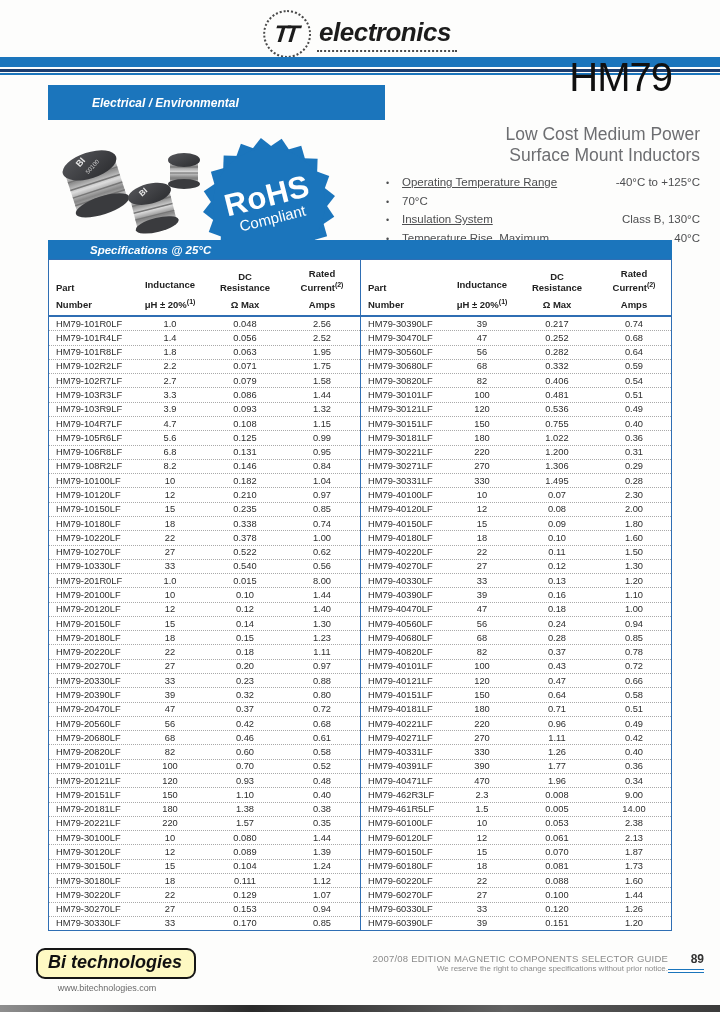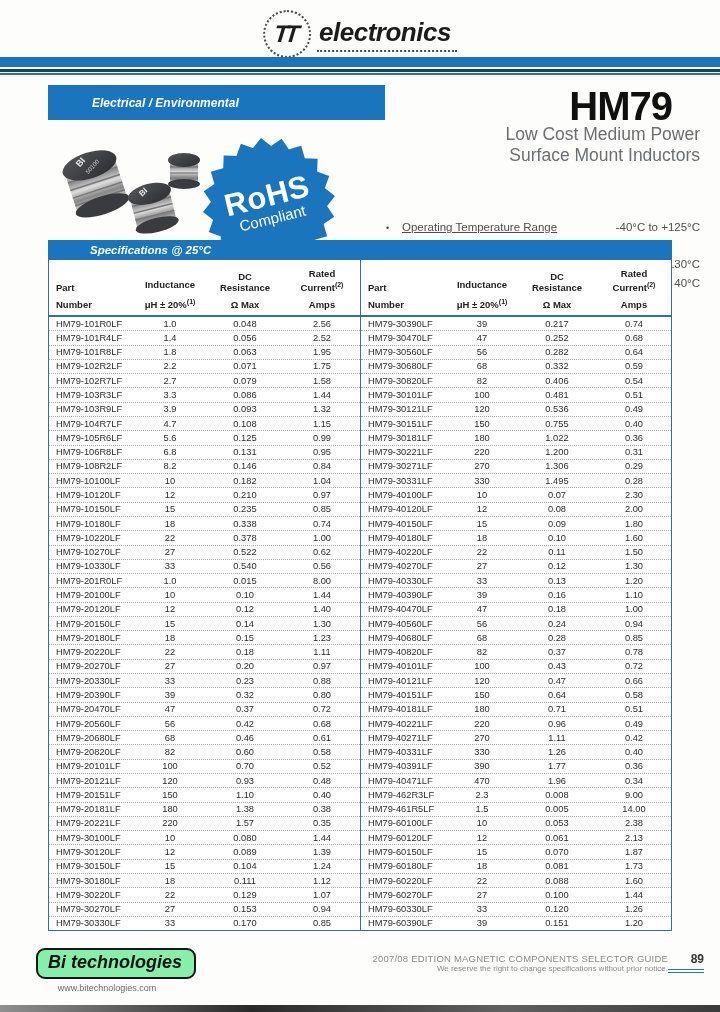--- a/index.html
+++ b/index.html
@@ -18,21 +18,21 @@
 
   
   .rule-a{position:absolute;left:0;top:57px;width:720px;height:10px;background:#1b75bc;}
   .rule-b{position:absolute;left:0;top:69px;width:720px;height:3px;background:#1d3d6e;}
   .rule-c{position:absolute;left:0;top:73px;width:720px;height:2px;background:#1b75bc;}
 
   
   .banner{position:absolute;left:48px;top:85px;width:337px;height:35px;background:#1b75bc;
           color:#fff;font-weight:bold;font-style:italic;font-size:12px;
           display:flex;align-items:center;padding-left:44px;box-sizing:border-box;}
-  .family{position:absolute;right:48px;top:84px;font-size:40px;font-weight:bold;
+  .family{position:absolute;right:48px;top:55px;font-size:40px;font-weight:normal;
           color:#101010;letter-spacing:-1px;margin-left:28px;}
 
   .subtitle{position:absolute;right:20px;top:124px;text-align:right;color:#6d6e71;
             font-size:17.5px;line-height:21px;margin-left:25px;}
 
   
   .photos{position:absolute;left:52px;top:133px;}
 
   
   .rohs{position:absolute;left:203px;top:138px;width:132px;height:132px;transform:rotate(-6deg);}
@@ -41,21 +41,21 @@
               background:#1b75bc;display:flex;flex-direction:column;align-items:center;
               justify-content:center;transform:rotate(-8deg);}
   .rohs .l1{color:#fff;font-size:31px;font-weight:bold;letter-spacing:0.5px;line-height:30px;}
   .rohs .l2{color:#fff;font-size:15px;line-height:16px;}
 
   
   .features{position:absolute;left:386px;top:176px;right:20px;font-size:11.5px;color:#4d4e50;}
   .feat{display:flex;align-items:baseline;height:18.5px;}
   .feat .b{width:16px;color:#4d4e50;font-size:9px;}
   .feat .lab{flex:1;text-align:left;text-decoration:underline;}
-  .feat .val{text-align:right;white-space:nowrap;margin-top:45px;}
+  .feat .val{text-align:right;white-space:nowrap;}
 
   
   .specbar{position:absolute;left:48px;top:240px;width:624px;height:19px;background:#1b75bc;
            color:#fff;font-weight:bold;font-style:italic;font-size:11.5px;
            display:flex;align-items:center;padding-left:42px;box-sizing:border-box;text-align:center;}
 
   
   .spec-table{position:absolute;left:48px;top:259px;width:624px;height:672px;
               border:1.5px solid #2f6eb3;box-sizing:border-box;display:flex;background:#fff;}
   .thalf{width:50%;box-sizing:border-box;display:flex;flex-direction:column;}
@@ -71,21 +71,21 @@
   .trow + .trow{border-top:1px dotted #a9a9a9;}
   .c-part{width:92px;padding-left:7px;text-align:left;box-sizing:border-box;white-space:nowrap;}
   .c-ind {width:58px;text-align:center;}
   .c-dcr {width:92px;text-align:center;}
   .c-cur {width:62px;text-align:center;}
   sup{font-size:7px;}
 
   
   .bi-logo{position:absolute;left:36px;top:948px;border:2.5px solid #161616;border-radius:9px;
            padding:2px 12px 4px 10px;font-weight:bold;font-style:italic;font-size:18px;
-           color:#111;background:#86efac;}
+           color:#111;background:#fef9c3;}
   .bi-site{position:absolute;left:36px;top:983px;width:142px;text-align:center;
            font-size:9px;color:#6a6a6a;}
   .edition{position:absolute;right:52px;top:953px;text-align:right;color:#8b8b8b;}
   .edition .e1{font-size:9.5px;letter-spacing:0.2px;}
   .edition .e2{font-size:8px;}
   .pageno{position:absolute;right:16px;top:952px;font-size:12px;font-weight:bold;color:#333;
           text-align:right;}
   .pageno .uline{margin-top:3px;width:36px;height:4px;
                  background:linear-gradient(#1b75bc 33%,#fff 33%,#fff 66%,#1b75bc 66%);}
   .botstrip{position:absolute;left:0;bottom:0;width:720px;height:7px;

